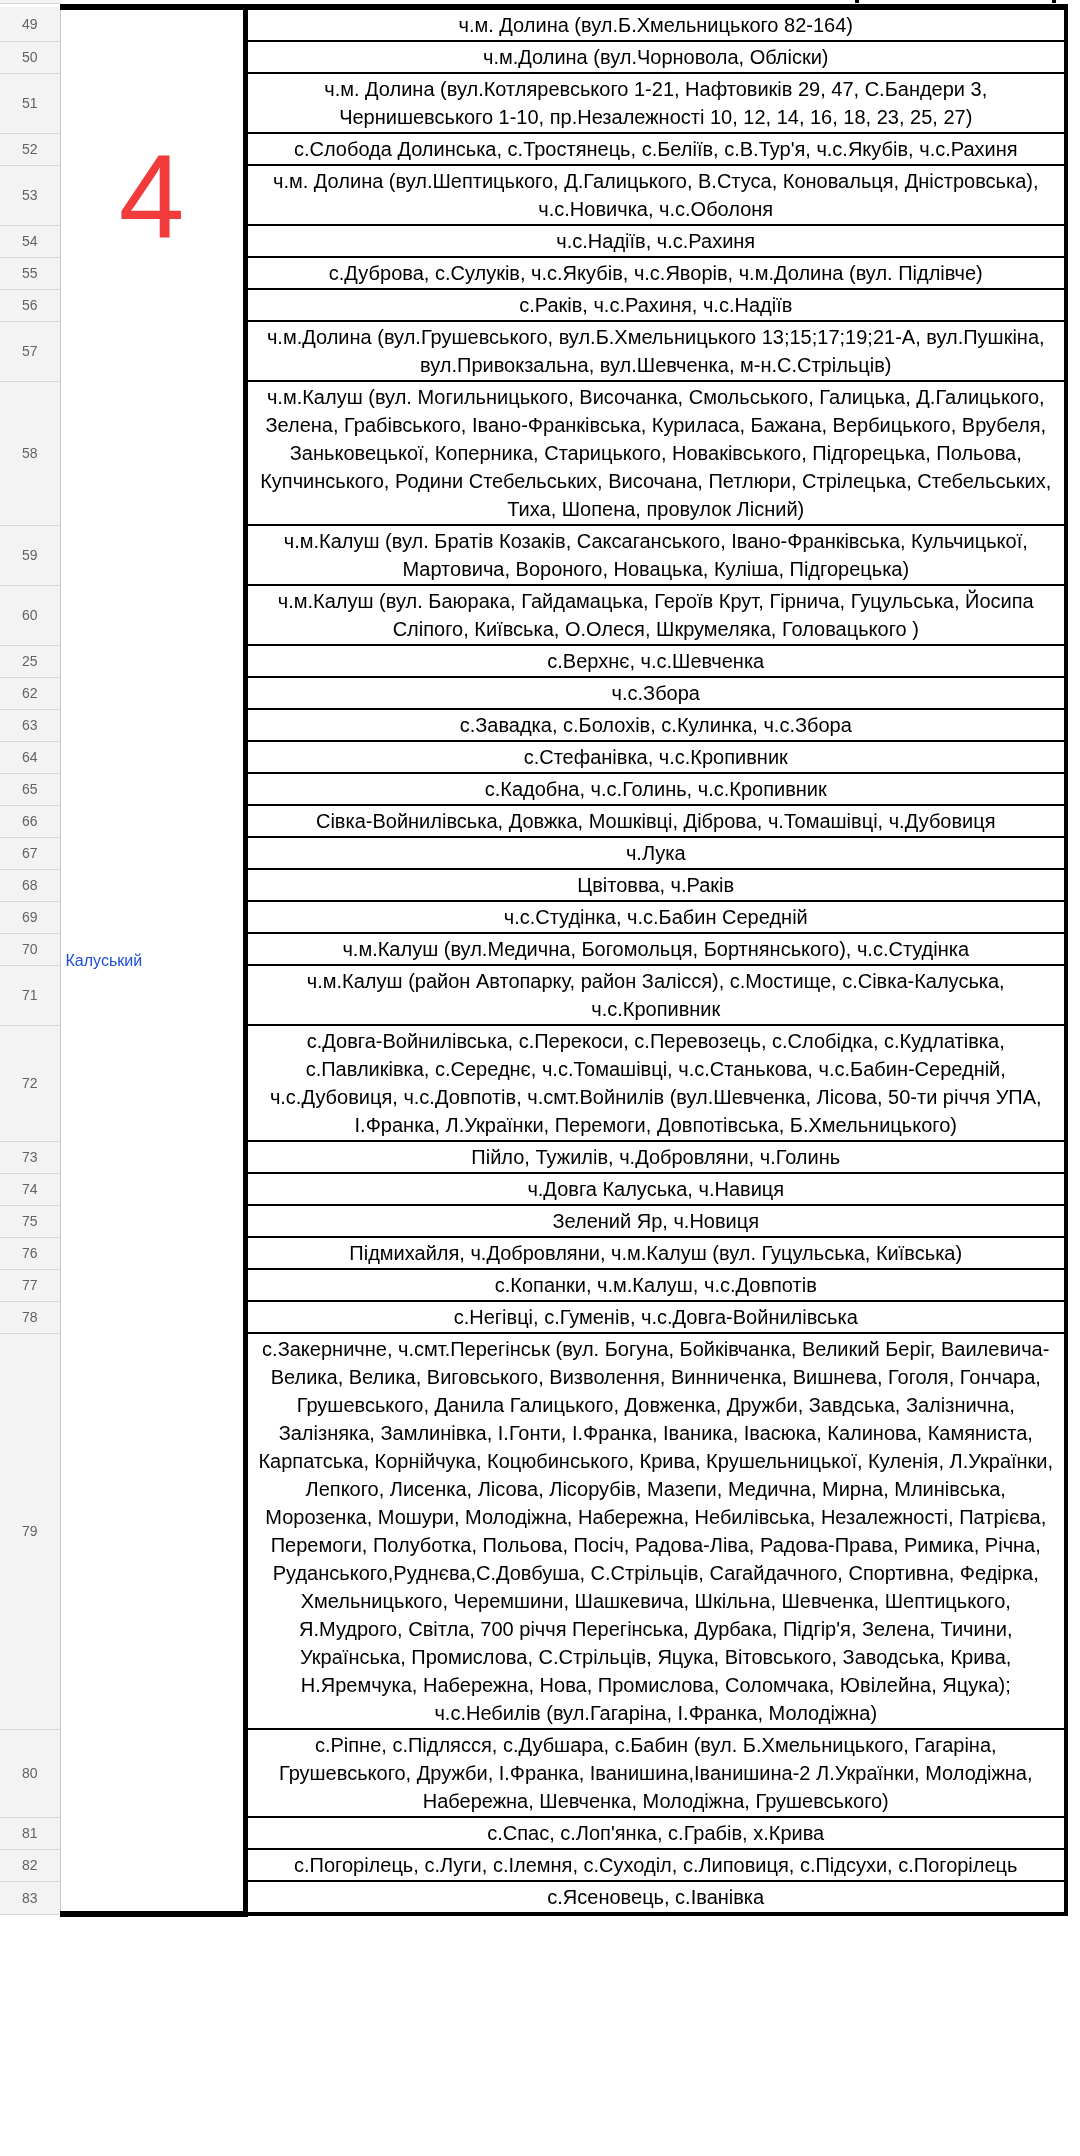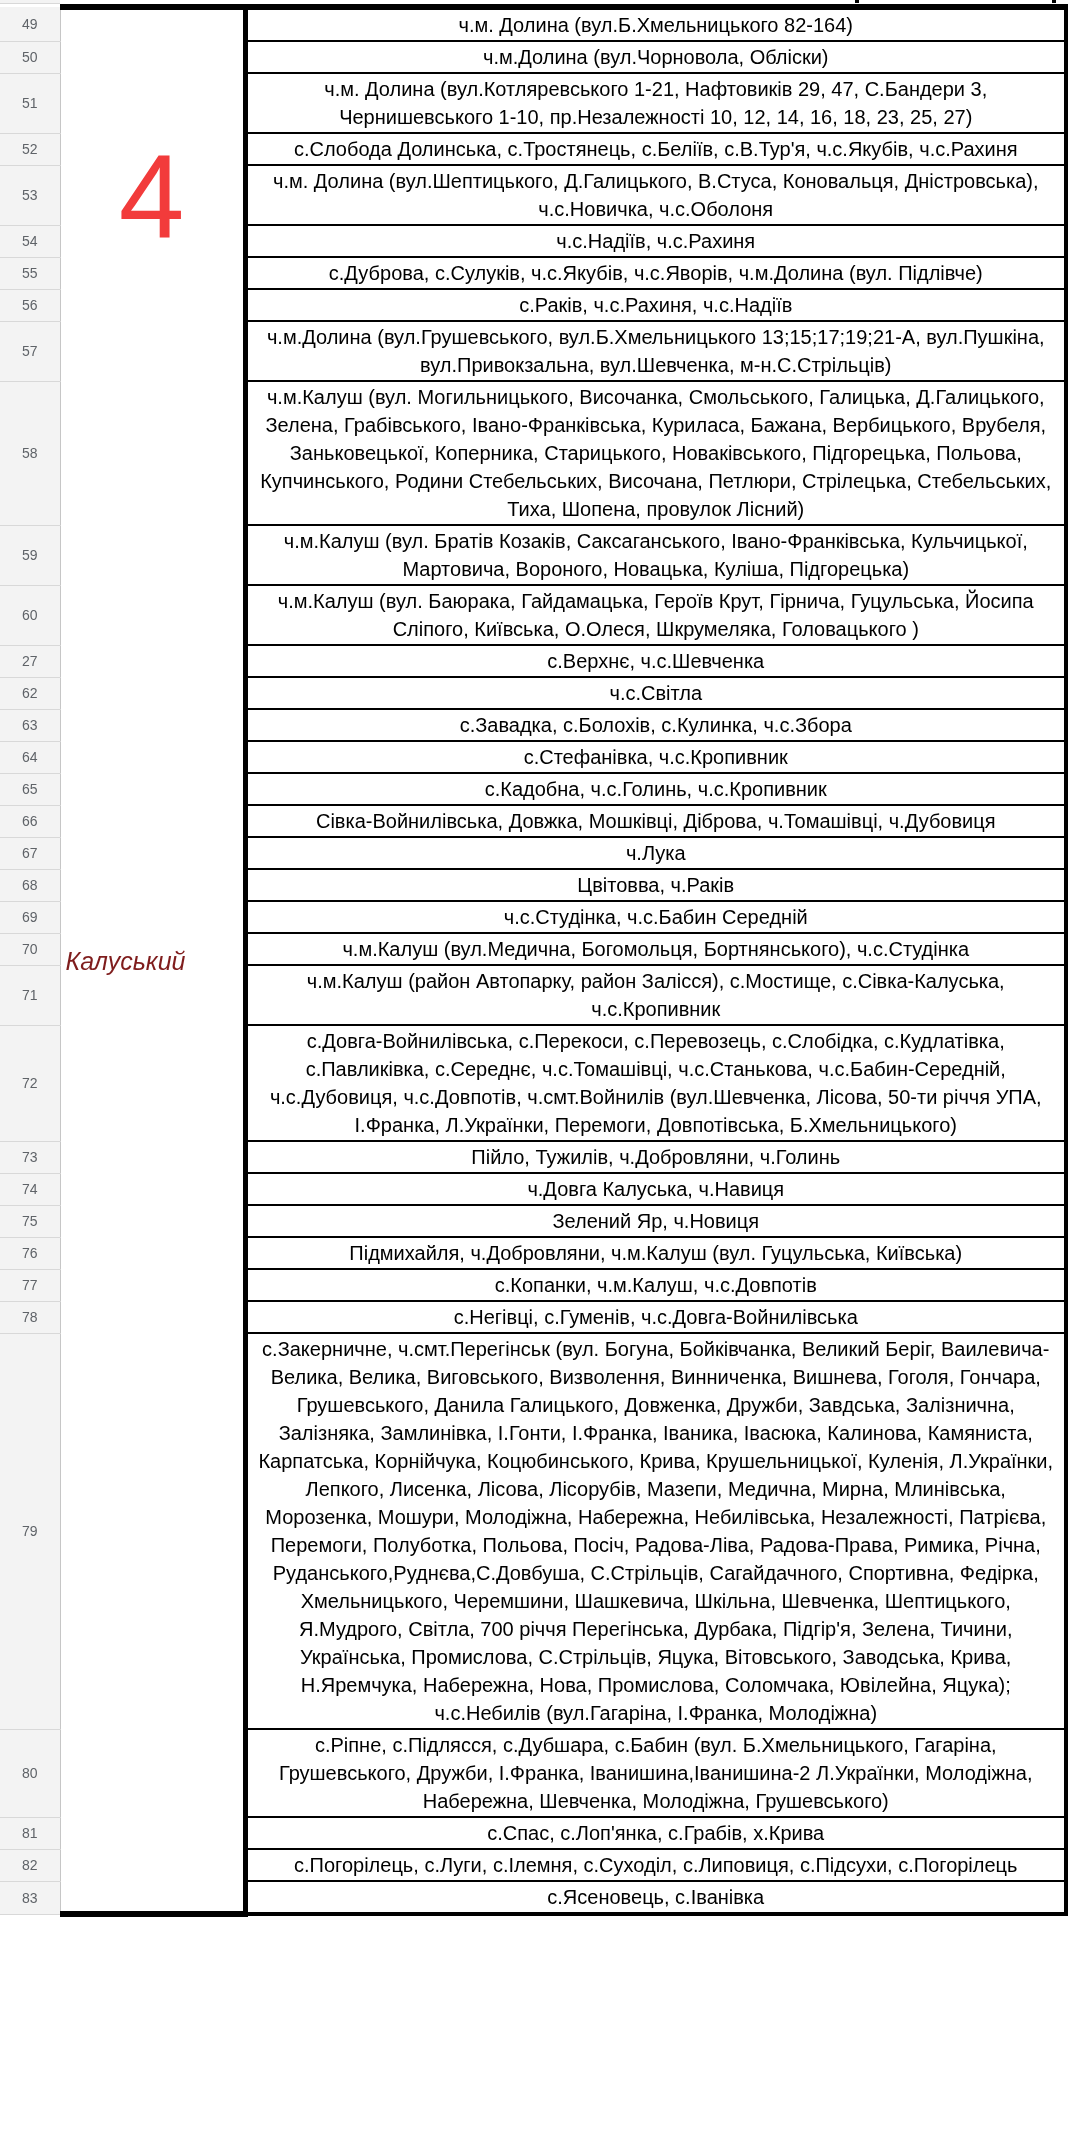--- a/index.html
+++ b/index.html
@@ -23,21 +23,21 @@
   td.region{
     position:relative;background:#fff;
     border-top:6px solid #000;border-bottom:6px solid #000;border-right:5px solid #000;
   }
   .group-number{
     position:absolute;left:0;right:0;top:128px;text-align:center;
     font-size:118px;line-height:1;color:var(--accent,#f23b3b);
   }
   .district-label{
     position:absolute;left:5px;top:50%;transform:translateY(-50%);
-    font-size:25px;color:#7f1d1d;white-space:nowrap;font-style:italic;
+    font-size:16px;color:#1d4ed8;white-space:nowrap;
   }
   td.cell{
     border:2px solid #000;border-left:none;
     font-size:20px;line-height:28px;color:#000;text-align:center;
     padding:1px 8px;background:#fff;border-right:4px solid #000;
   }
   tr.first td.cell{border-top:6px solid #000;}
   tr.last  td.cell{border-bottom:4px solid #000000;}
   td.cell b{font-weight:400;}
 </style>
@@ -103,26 +103,26 @@
         </tr>
         <tr>
           <td class="num">59</td>
           <td class="cell"><b>ч.м.Калуш</b><span> (вул. Братів Козаків, Саксаганського, Івано-Франківська, Кульчицької, Мартовича, Вороного, Новацька, Куліша, Підгорецька)</span></td>
         </tr>
         <tr>
           <td class="num">60</td>
           <td class="cell"><b>ч.м.Калуш</b><span> (вул. Баюрака, Гайдамацька, Героїв Крут, Гірнича, Гуцульська, Йосипа Сліпого, Київська, О.Олеся, Шкрумеляка, Головацького )</span></td>
         </tr>
         <tr>
-          <td class="num">27</td>
+          <td class="num">25</td>
           <td class="cell"><span>с.Верхнє, ч.с.Шевченка</span></td>
         </tr>
         <tr>
           <td class="num">62</td>
-          <td class="cell"><span>ч.с.Світла</span></td>
+          <td class="cell"><span>ч.с.Збора</span></td>
         </tr>
         <tr>
           <td class="num">63</td>
           <td class="cell"><span>с.Завадка, с.Болохів, с.Кулинка, ч.с.Збора</span></td>
         </tr>
         <tr>
           <td class="num">64</td>
           <td class="cell"><span>с.Стефанівка, ч.с.Кропивник</span></td>
         </tr>
         <tr>

